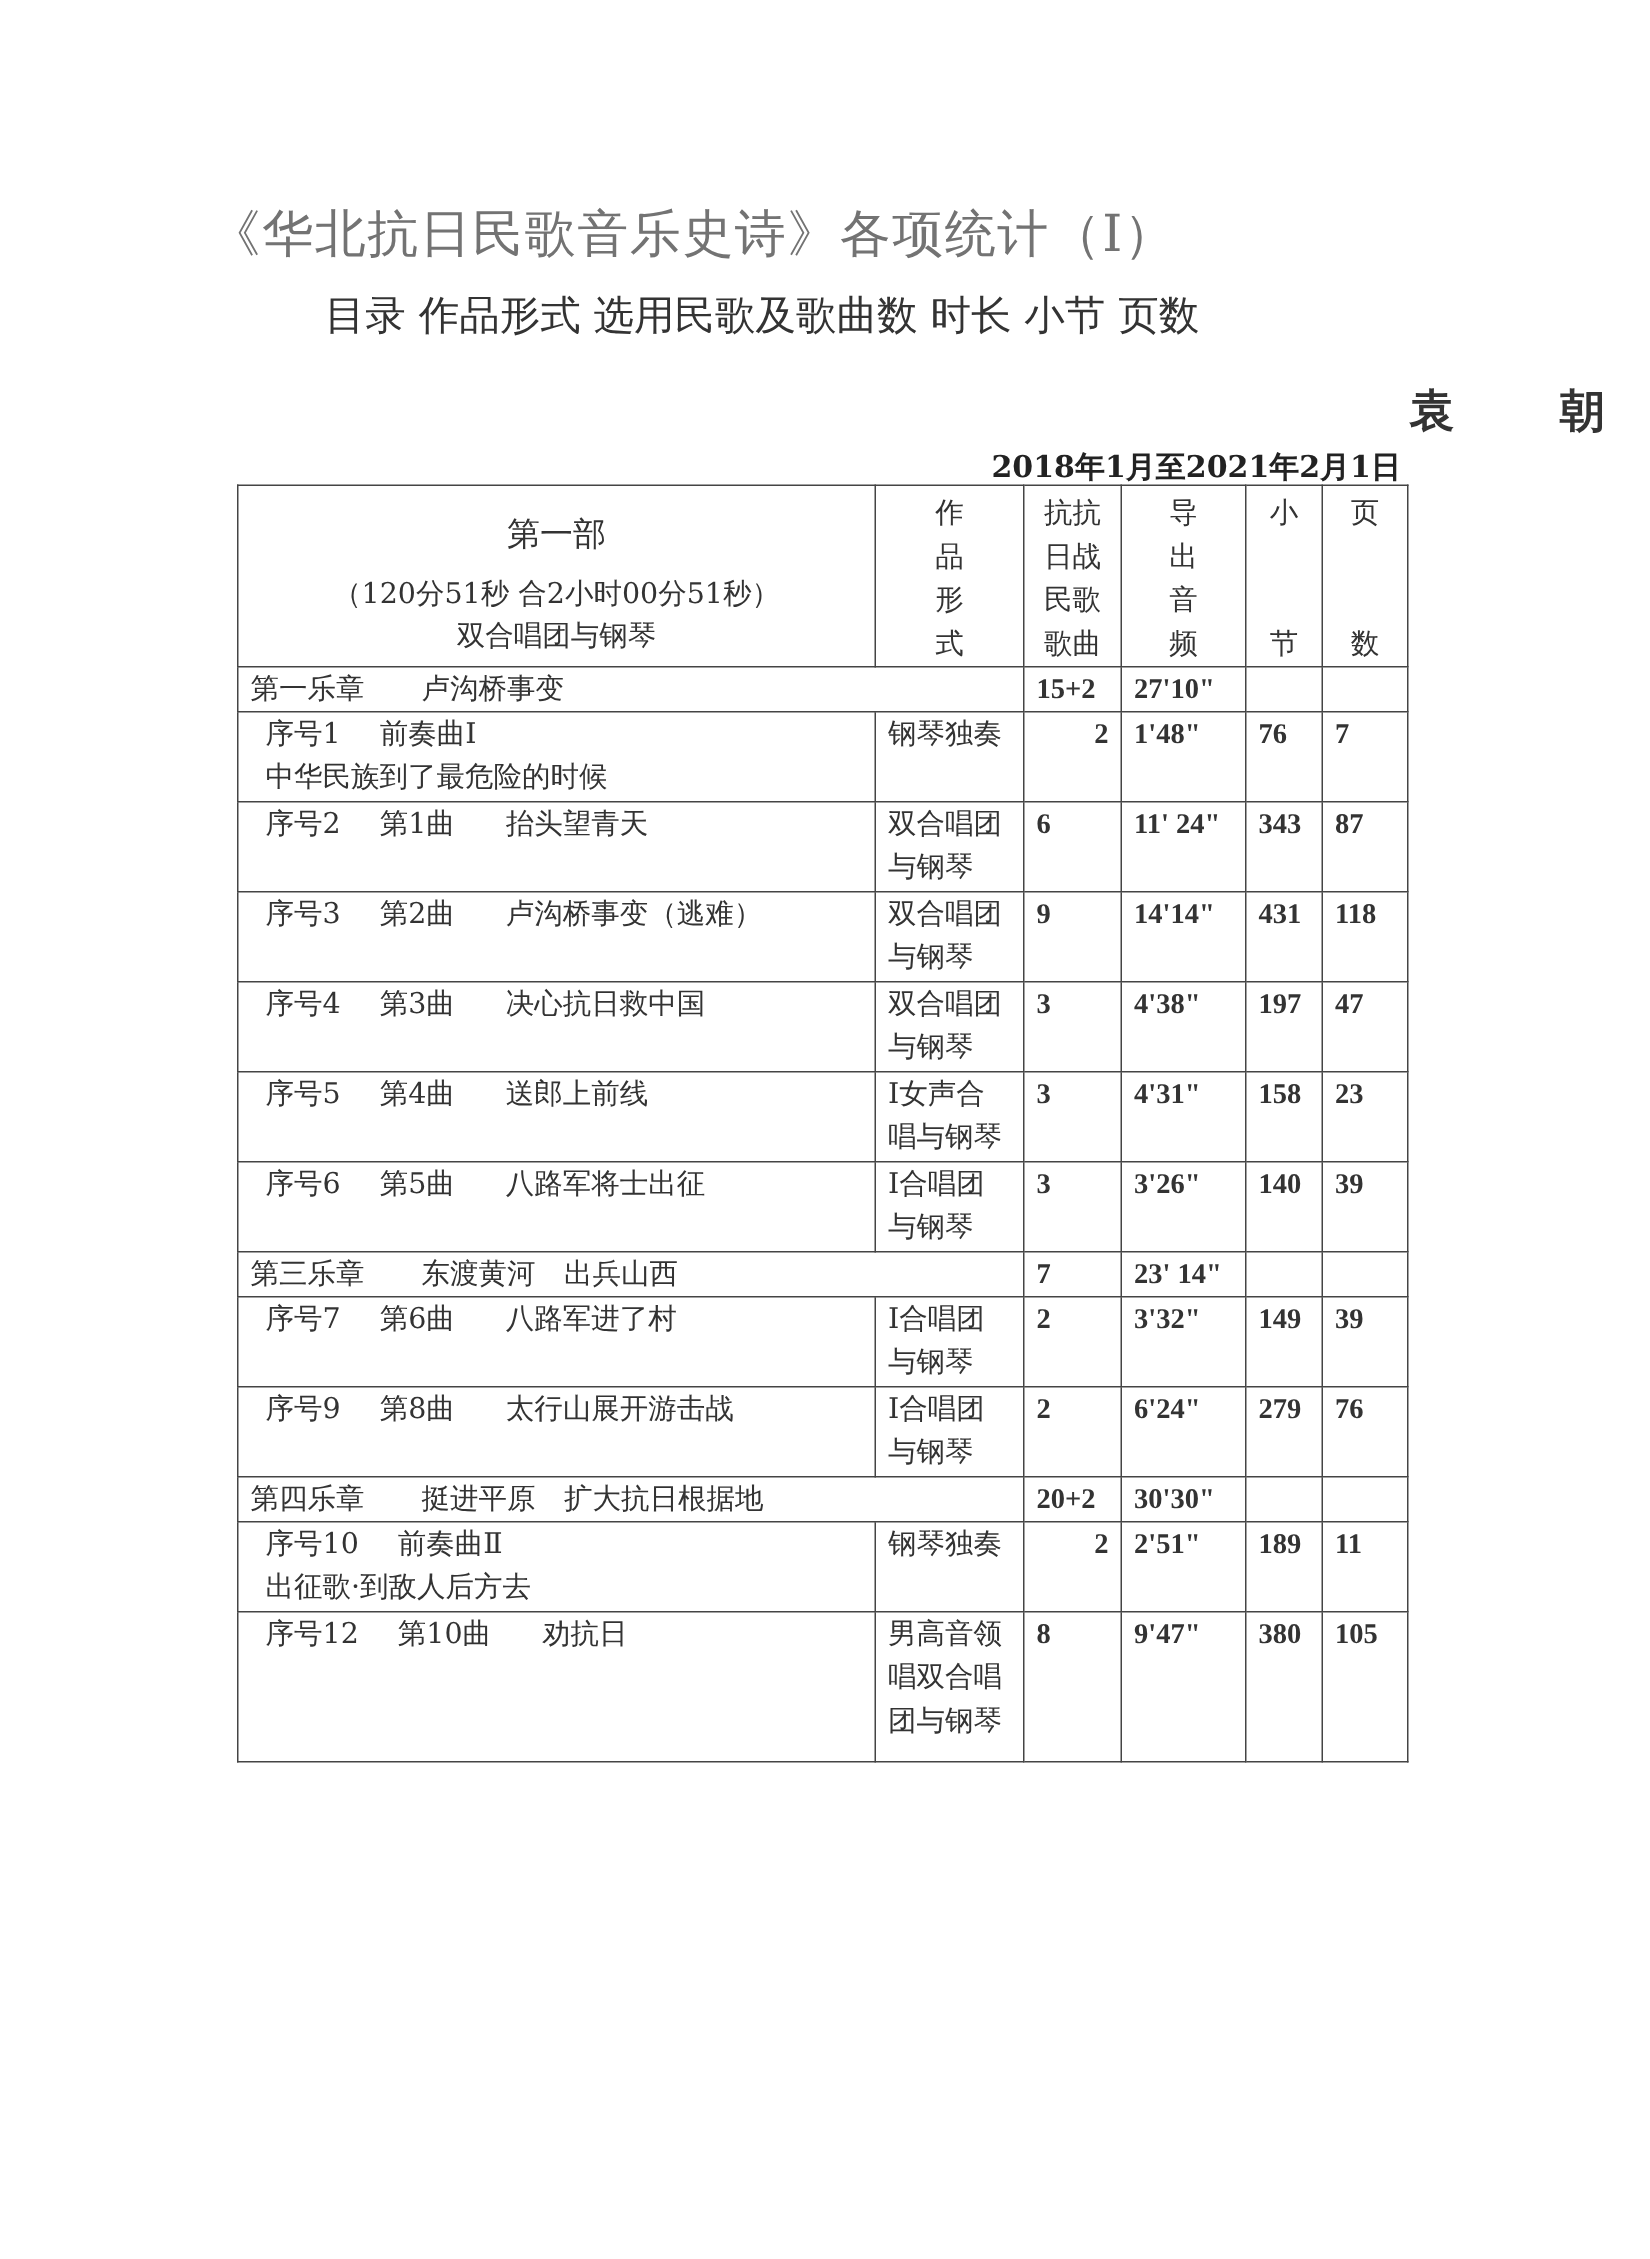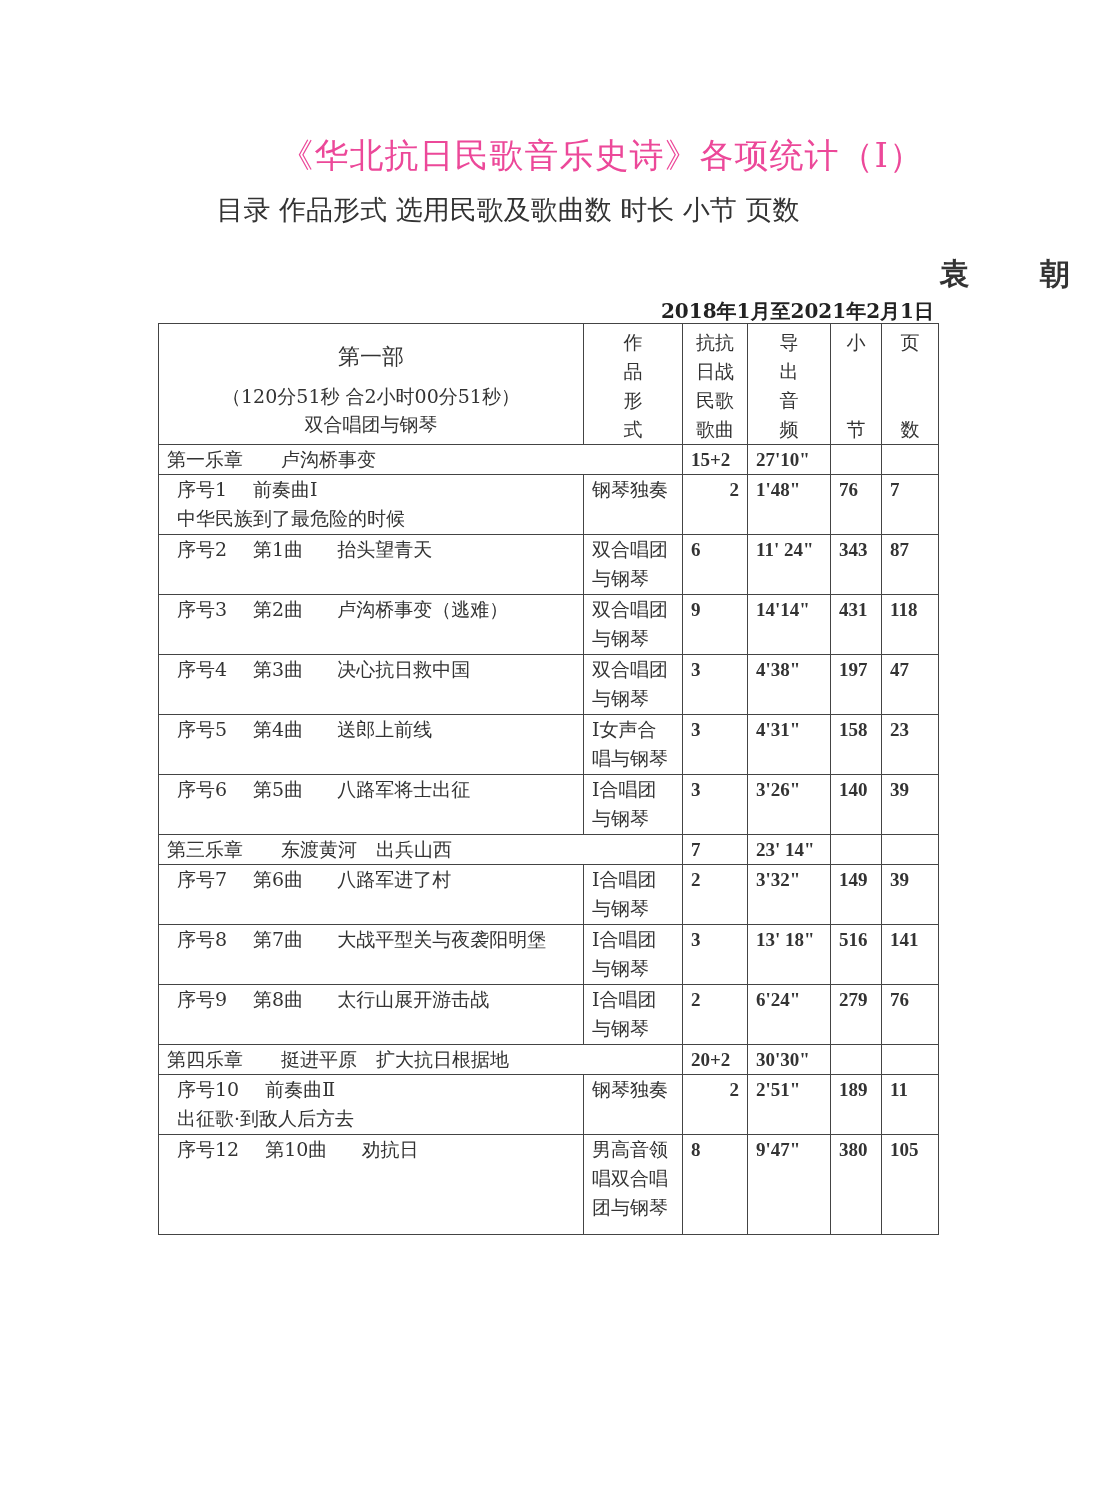--- a/index.html
+++ b/index.html
@@ -1,18 +1,18 @@
 <!DOCTYPE html>
 <html><head>
 <meta charset="utf-8">
 <style>
   html,body{margin:0;padding:0;background:#fff;}
   body{width:1100px;height:1506px;position:relative;overflow:hidden;color:#222;
        font-family:"DejaVu Serif","Liberation Serif",serif;}
-  .title{position:absolute;left:0;width:924px;top:133px;text-align:right;font-size:34px;color:#ec4899;letter-spacing:1px;}
+  .title{position:absolute;left:0;width:924px;top:133px;text-align:center;font-size:34px;color:#737373;letter-spacing:1px;}
   .subtitle{position:absolute;left:0;width:1016px;top:192px;text-align:center;font-size:27px;color:#333;font-family:"DejaVu Sans","Liberation Sans",sans-serif;}
   .author{position:absolute;left:0;width:1100px;top:254px;text-align:right;font-size:30px;font-weight:bold;color:#333;letter-spacing:30px;font-family:"DejaVu Sans","Liberation Sans",sans-serif;}
   .date{position:absolute;right:166px;top:298px;font-size:20px;color:#222;font-weight:bold;}
   table{position:absolute;left:158px;top:323px;border-collapse:collapse;font-size:19px;color:#333;}
   td{border:1.5px solid #444;vertical-align:top;padding:0 8px;line-height:29px;}
   .h-main{width:408px;text-align:center;vertical-align:middle;}
   .h-main .big{font-size:22px;line-height:34px;padding-top:10px;}
   .h-main .small{font-size:19px;line-height:28px;}
   .c-form{width:82px;text-align:center;}
   .c-songs{width:48px;}
@@ -135,28 +135,20 @@
       </tr>
       <tr style="height: 60px;">
         <td class="item"><span>序号7</span><span class="gap"></span><span>第6曲</span><span class="gap2"></span><span>八路军进了村</span></td>
         <td class="c-form" style="text-align:left;">Ⅰ合唱团与钢琴</td>
         <td class="num" style="">2</td>
         <td class="num">3'32"</td>
         <td class="num">149</td>
         <td class="num">39</td>
       </tr>
       <tr style="height: 60px;">
-        <td class="item"><span>序号8</span><span class="gap"></span><span>第7曲</span><span class="gap2"></span><span>大战平型关与夜袭阳明堡</span></td>
-        <td class="c-form" style="text-align:left;">Ⅰ合唱团与钢琴</td>
-        <td class="num" style="">3</td>
-        <td class="num">13' 18"</td>
-        <td class="num">516</td>
-        <td class="num">141</td>
-      </tr>
-      <tr style="height: 60px;">
         <td class="item"><span>序号9</span><span class="gap"></span><span>第8曲</span><span class="gap2"></span><span>太行山展开游击战</span></td>
         <td class="c-form" style="text-align:left;">Ⅰ合唱团与钢琴</td>
         <td class="num" style="">2</td>
         <td class="num">6'24"</td>
         <td class="num">279</td>
         <td class="num">76</td>
       </tr>
       <tr class="mvt">
         <td colspan="2">第四乐章　　挺进平原　扩大抗日根据地</td>
         <td class="num">20+2</td>

